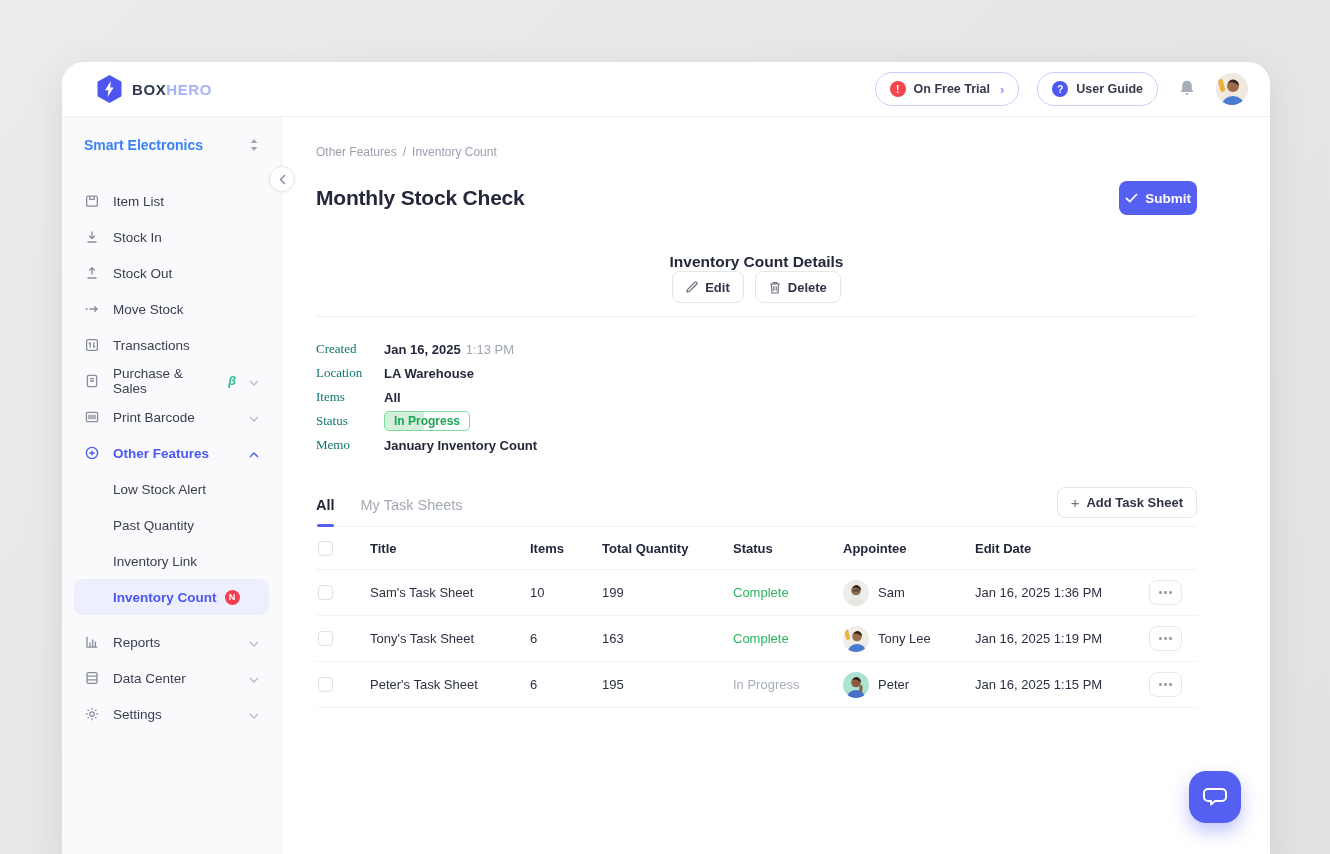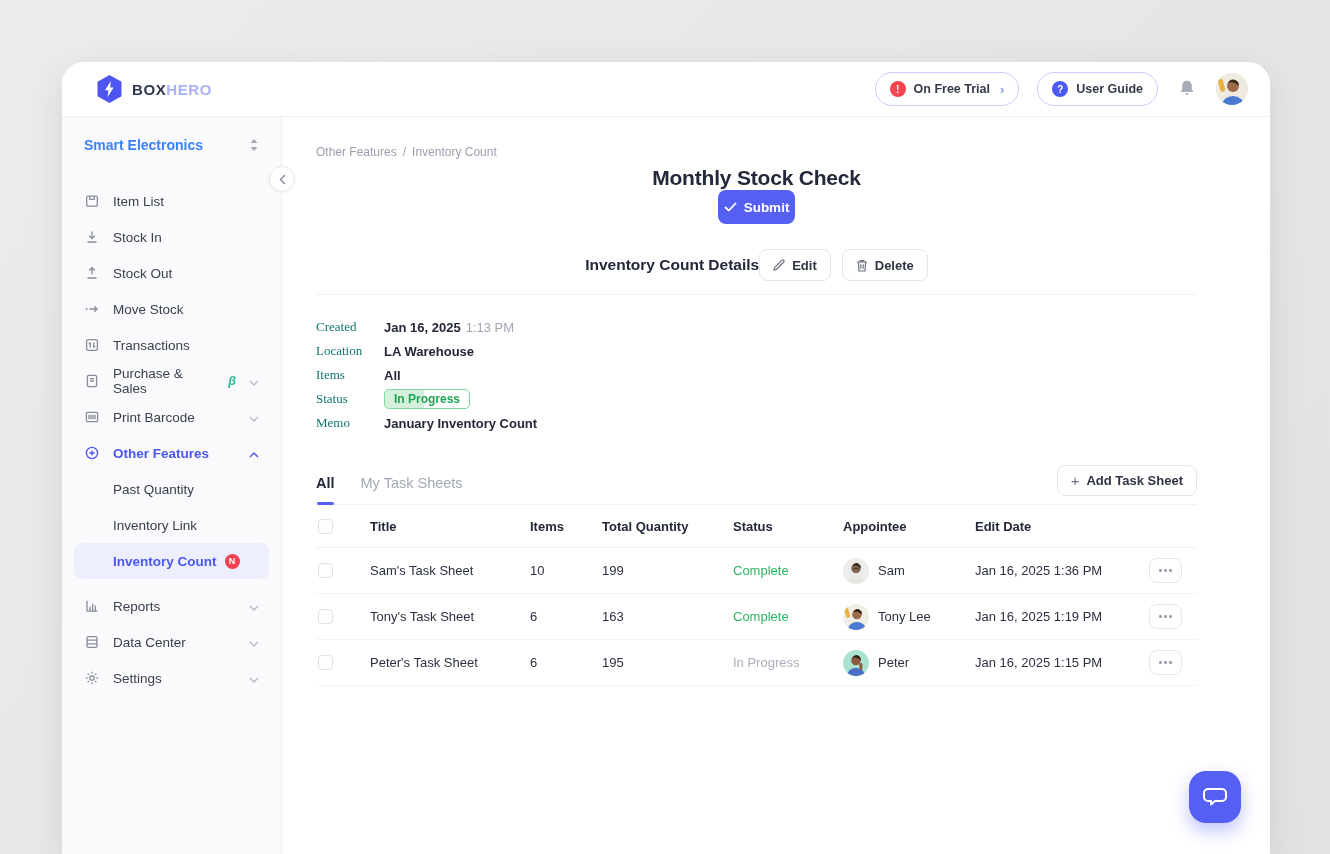--- a/index.html
+++ b/index.html
@@ -53,26 +53,26 @@
              justify-content:center; margin-left:8px; }
   .beta { color:#2CBD96; font-style:italic; font-size:12.5px; margin-left:6px; font-weight:bold; }
   .collapse-btn { position:absolute; left:207px; top:49px; width:26px; height:26px; z-index:6;
                   border-radius:50%; background:#fff; border:1px solid #E7E9EE; cursor:pointer;
                   display:flex; align-items:center; justify-content:center; box-shadow:0 1px 3px rgba(0,0,0,.05); }
   
   main { flex:1; background:#fff; overflow:hidden; }
   .inner { width:881px; margin-left:34px; padding-top:28px; }
   .breadcrumb { font-size:12px; color:#9BA1AD; display:flex; gap:6px; }
   .crumb { cursor:pointer; }
-  .title-row { display:flex; justify-content:space-between; align-items:center; margin-top:7px;flex-direction:column; }
+  .title-row { display:flex; justify-content:space-between; align-items:center; margin-top:22px; }
   h1 { font-size:21px; font-weight:bold; color:#23283A; letter-spacing:-.2px; }
   .btn-primary { height:34px; padding:0 6px; background:#5560F2; border:none; border-radius:8px;
                  color:#fff; font-size:13.5px; font-weight:bold; display:inline-flex;
                  align-items:center; gap:7px; cursor:pointer; font-family:"Liberation Sans",sans-serif; }
-  .section-row { display:flex; justify-content:center; align-items:center; margin-top:25px; }
+  .section-row { display:flex; justify-content:flex-end; align-items:center; margin-top:38px;flex-direction:column; }
   h2 { font-size:15.5px; font-weight:bold; color:#23283A; }
   .btn-group { display:flex; gap:11px; }
   .btn-outline { height:32px; padding:0 13px; background:#fff; border:1px solid #E3E6EB;
                  border-radius:8px; font-size:13px; font-weight:bold; color:#2E3443;
                  display:inline-flex; align-items:center; gap:7px; cursor:pointer;
                  font-family:"Liberation Sans",sans-serif; }
   .divider { border:none; border-top:1px solid #F0F1F4; margin-top:13px; }
   .details { margin-top:20px; }
   .detail-row { display:flex; align-items:center; height:24px; font-size:13px; }
   .detail-label { width:68px; color:#0f766e;font-family:Liberation Serif, serif; }
@@ -251,20 +251,23 @@
           </span>
           <span>Other Features</span>
           <span class="chev">
             <svg width="10" height="6" viewBox="0 0 10 6" fill="none" stroke="#4C59F5" stroke-width="1.4">
                 <path d="M1 5 L5 1 L9 5"></path>
               </svg>
           </span>
         </div>
 
         <div class="sub-item">
+          <span>Low Stock Alert</span>
+        </div>
+        <div class="sub-item">
           <span>Past Quantity</span>
         </div>
         <div class="sub-item">
           <span>Inventory Link</span>
         </div>
         <div class="sub-item active">
           <span>Inventory Count</span>
           <span class="n-badge">N</span>
         </div>
 

